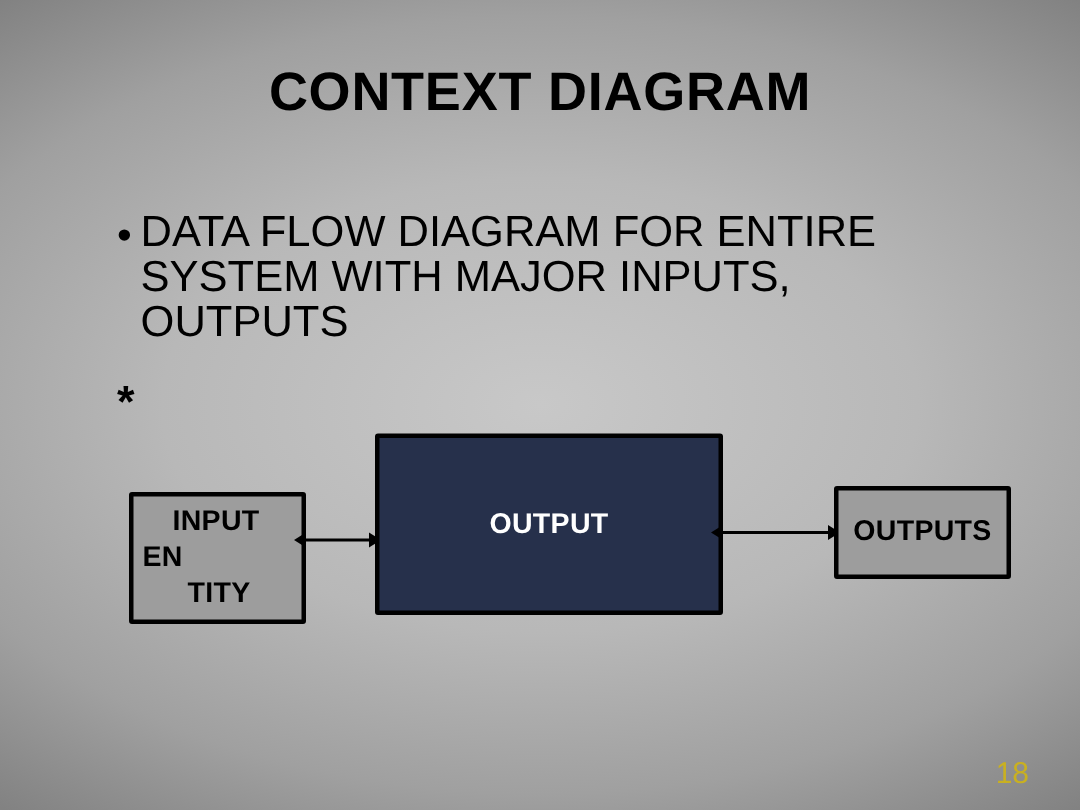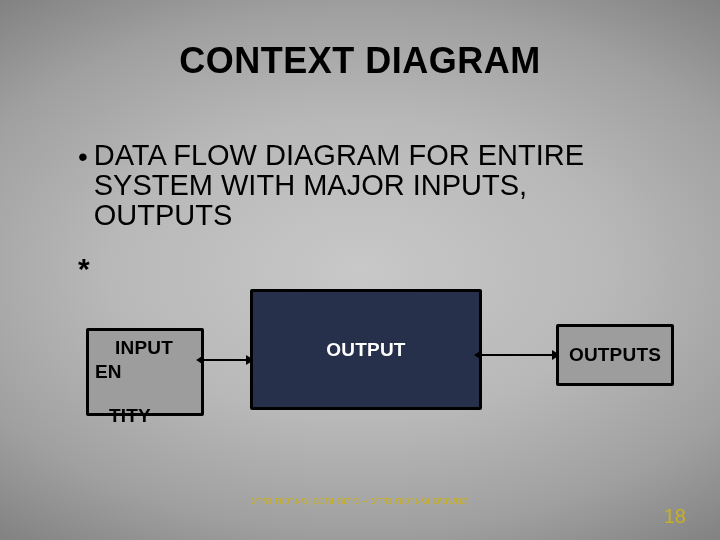--- a/index.html
+++ b/index.html
@@ -74,21 +74,21 @@
   .box-input {
     top: 44px;
     left: 86px;
     width: 112px;
     height: 82px;
     background: #9d9d9d;
     text-align: left;
   }
   .box-input .l1 { position:absolute; top:6px;  left:26px; }
   .box-input .l2 { position:absolute; top:30px; left:6px;  }
-  .box-input .l3 { position:absolute; top:54px; left:20px;margin-top:20px; }
+  .box-input .l3 { position:absolute; top:54px; left:36px; }
   .box-process {
     top: 5px;
     left: 250px;
     width: 226px;
     height: 115px;
     background: #26304b;
     color: #fff;
     display: flex;
     align-items: center;
     justify-content: center;
@@ -188,16 +188,15 @@
     </div>
 
     <div class="connector conn2"></div>
 
     <div class="box box-output">
       <span>OUTPUTS</span>
     </div>
 
   </div>
 
-  <div class="footer-text">מחשבים ומערכות מידע  --  ניתוח ותכנון מערכות מידע</div>
   <div class="page-num">18</div>
 
 </div>
 
 </body></html>

